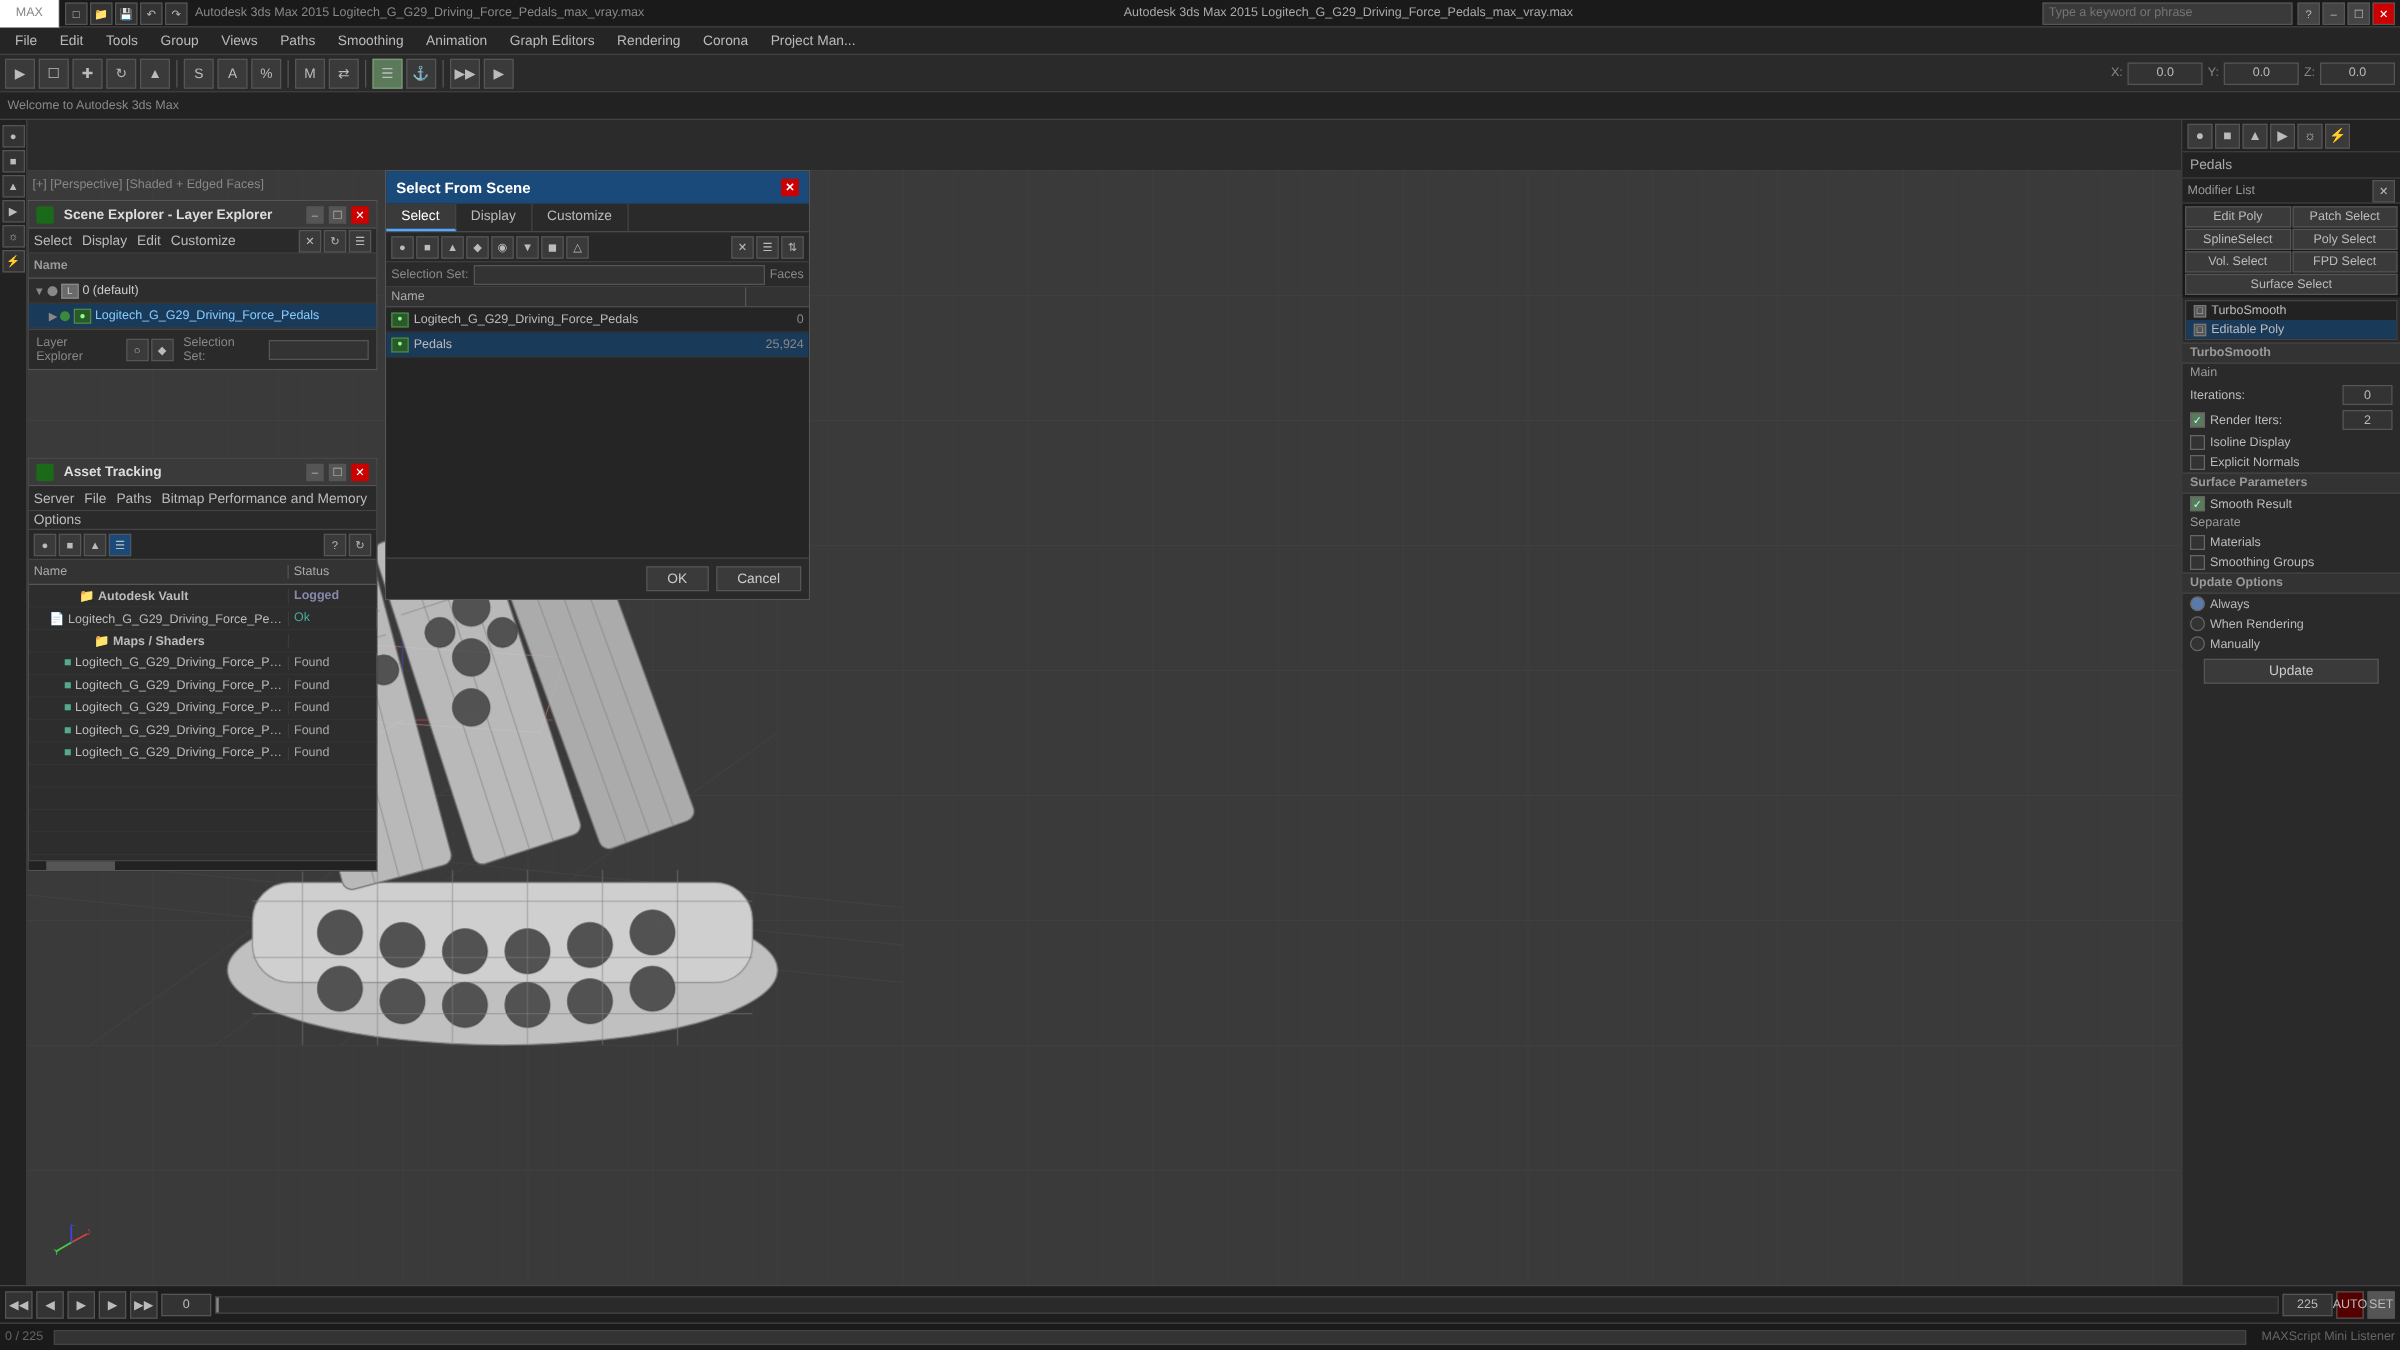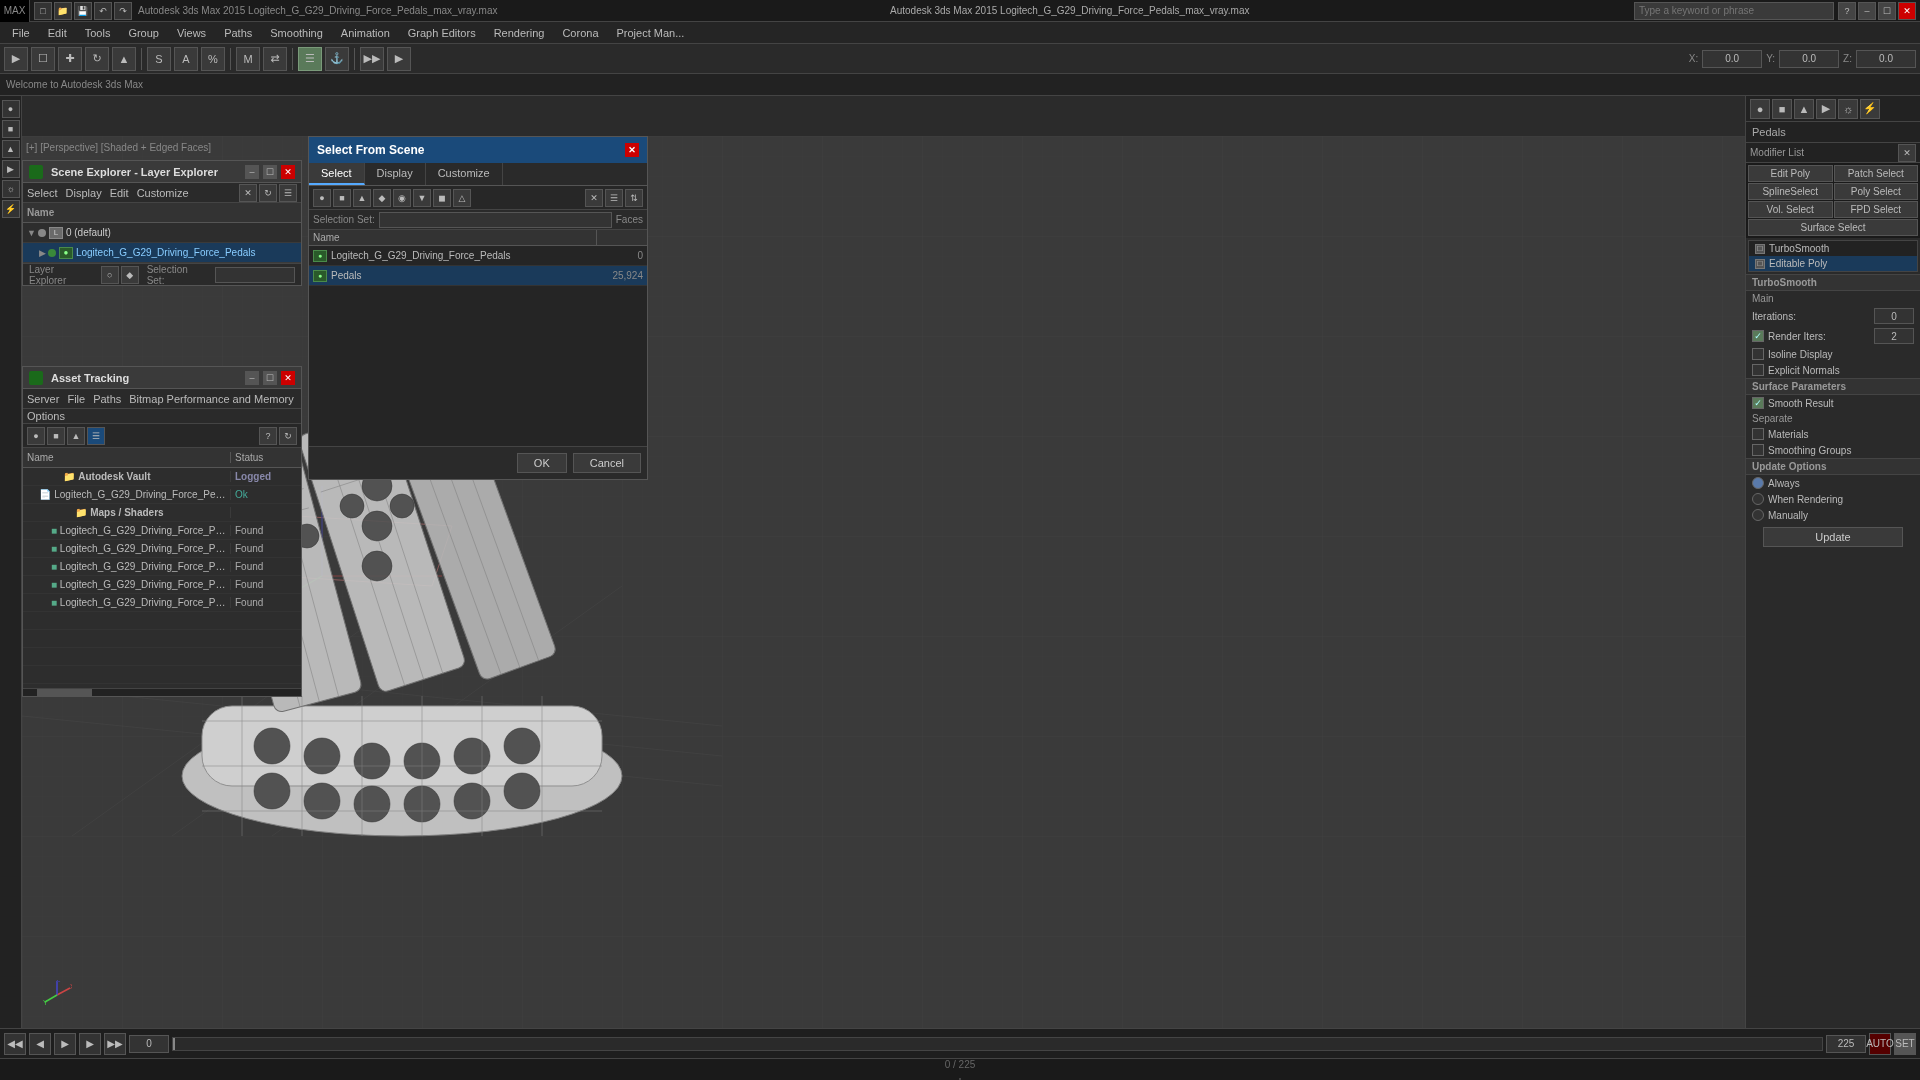--- a/index.html
+++ b/index.html
@@ -17,23 +17,23 @@
     #top-bar {
       width: 100%;
       height: 22px;
       background: #1a1a1a;
       display: flex;
       align-items: center;
       border-bottom: 1px solid #444;
       position: relative;
     }
     .app-logo {
-      width: 30px;
+      width: 48px;
       height: 22px;
-      background: #000000;
+      background: #ffffff;
       display: flex;
       align-items: center;
       justify-content: center;
       color: #888;
       font-size: 10px;
       border-right: 1px solid #444;
     }
     .toolbar-icons {
       display: flex;
       align-items: center;
@@ -307,21 +307,21 @@
     .tree-arrow { color: #888; margin-right: 2px; font-size: 9px; }
     .layer-indicator {
       width: 8px;
       height: 8px;
       border-radius: 50%;
       margin-right: 3px;
     }
     .explorer-bottom {
       display: flex;
       align-items: center;
-      height: 22px;
+      height: 32px;
       background: #2a2a2a;
       border-top: 1px solid #444;
       padding: 0 6px;
       font-size: 10px;
       color: #888;
       gap: 8px;
     }
 
     
     #asset-tracking {
@@ -582,21 +582,20 @@
       width: 100%;
       height: 22px;
       background: #1a1a1a;
       border-top: 1px solid #444;
       display: flex;
       align-items: center;
       padding: 0 4px;
       gap: 8px;
       color: #666;
       font-size: 10px;
-      flex-direction: column;
     }
     .bottom-progress {
       flex: 1;
       height: 12px;
       background: #333;
       border: 1px solid #444;
     }
 
     
     #status-bar {

